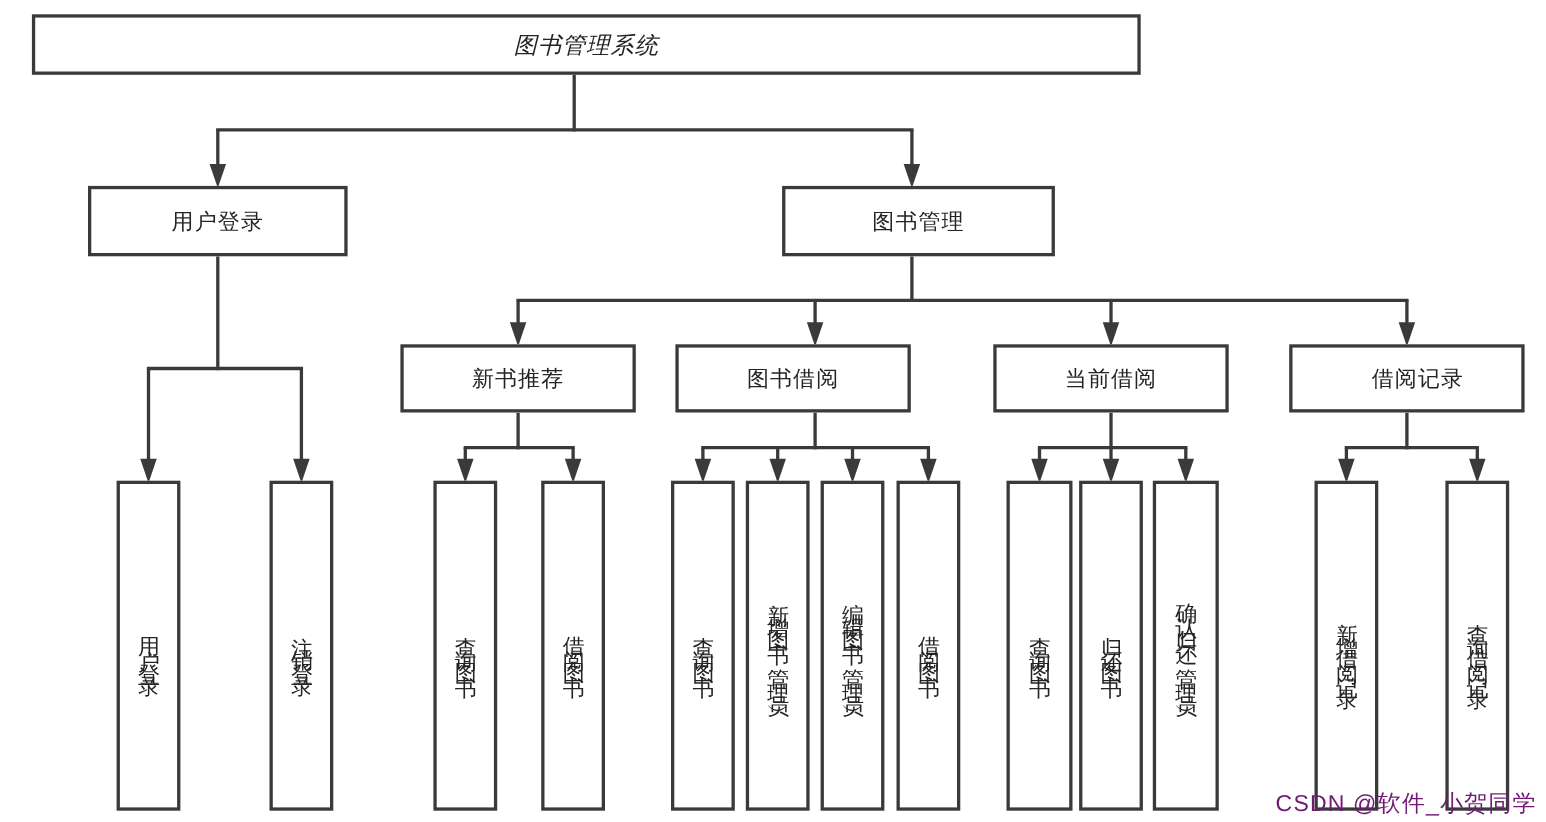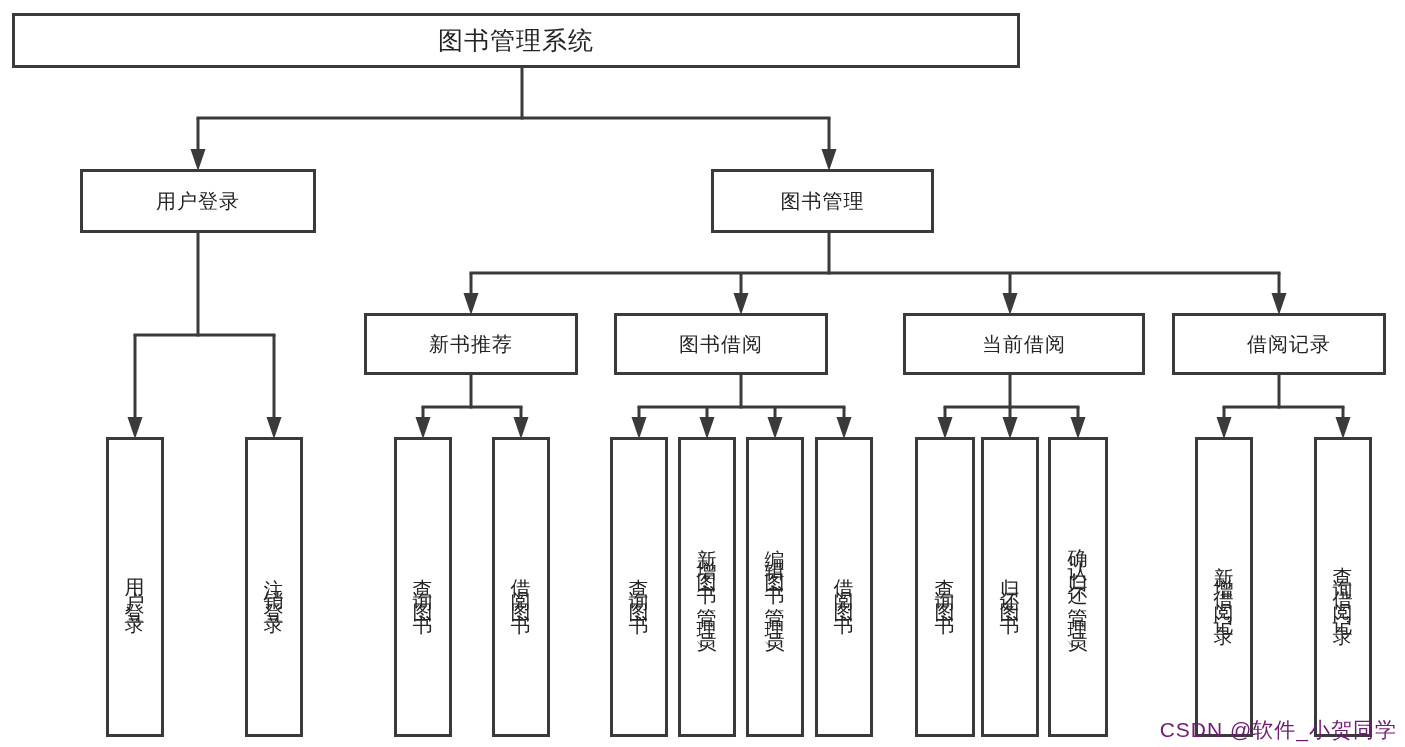--- a/index.html
+++ b/index.html
@@ -26,26 +26,26 @@
   }
   .leaf{
     top:437px;width:58px;height:300px;
     writing-mode:vertical-rl;
     text-orientation:mixed;
     letter-spacing:12px;
     line-height:1;
     font-size:20px;
     padding:4px 0;
   }
-  #n-root {left:12px; top:13px; width:1008px;height:55px;font-size:25px;}
+  #n-root {left:29px; top:13px; width:1008px;height:55px;font-size:21px;font-style:italic;}
   #n-l2-0 {left:80px; top:169px;width:236px; height:64px;}
-  #n-l2-1 {left:711px;top:169px;width:223px; height:64px;}
+  #n-l2-1 {left:711px;top:169px;width:248px; height:64px;}
   #n-l3-0 {left:364px;top:313px;width:214px; height:62px;text-align:center;}
   #n-l3-1 {left:614px;top:313px;width:214px; height:62px;}
-  #n-l3-2 {left:903px;top:313px;width:242px; height:62px;}
+  #n-l3-2 {left:903px;top:313px;width:214px; height:62px;}
   #n-l3-3 {left:1172px;top:313px;width:214px;height:62px;padding-left:20px;}
   #n-leaf-0 {left:106px;}
   #n-leaf-1 {left:245px;}
   #n-leaf-2 {left:394px;}
   #n-leaf-3 {left:492px;}
   #n-leaf-4 {left:610px;}
   #n-leaf-5 {left:678px;}
   #n-leaf-6 {left:746px;}
   #n-leaf-7 {left:815px;}
   #n-leaf-8 {left:915px;width:60px;}

